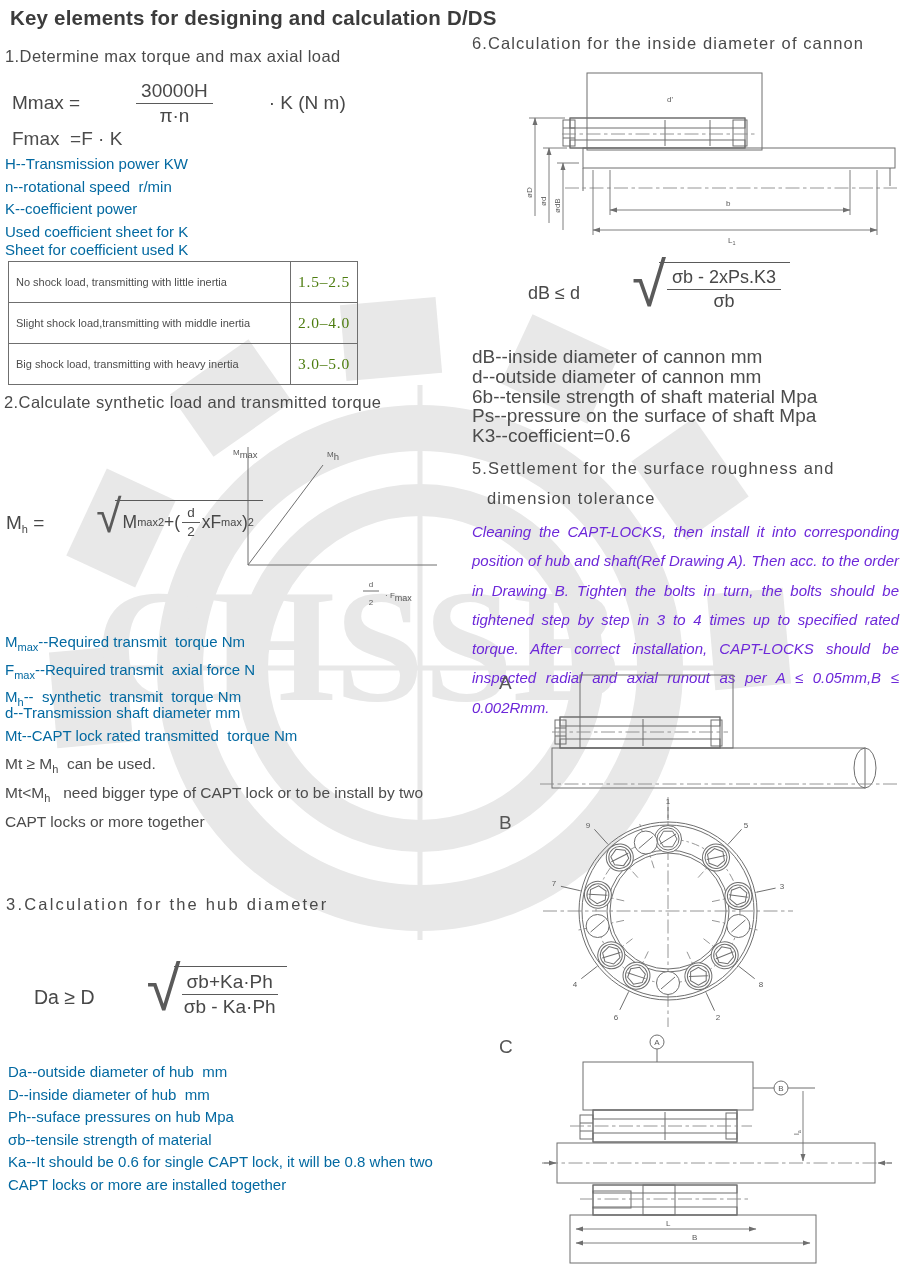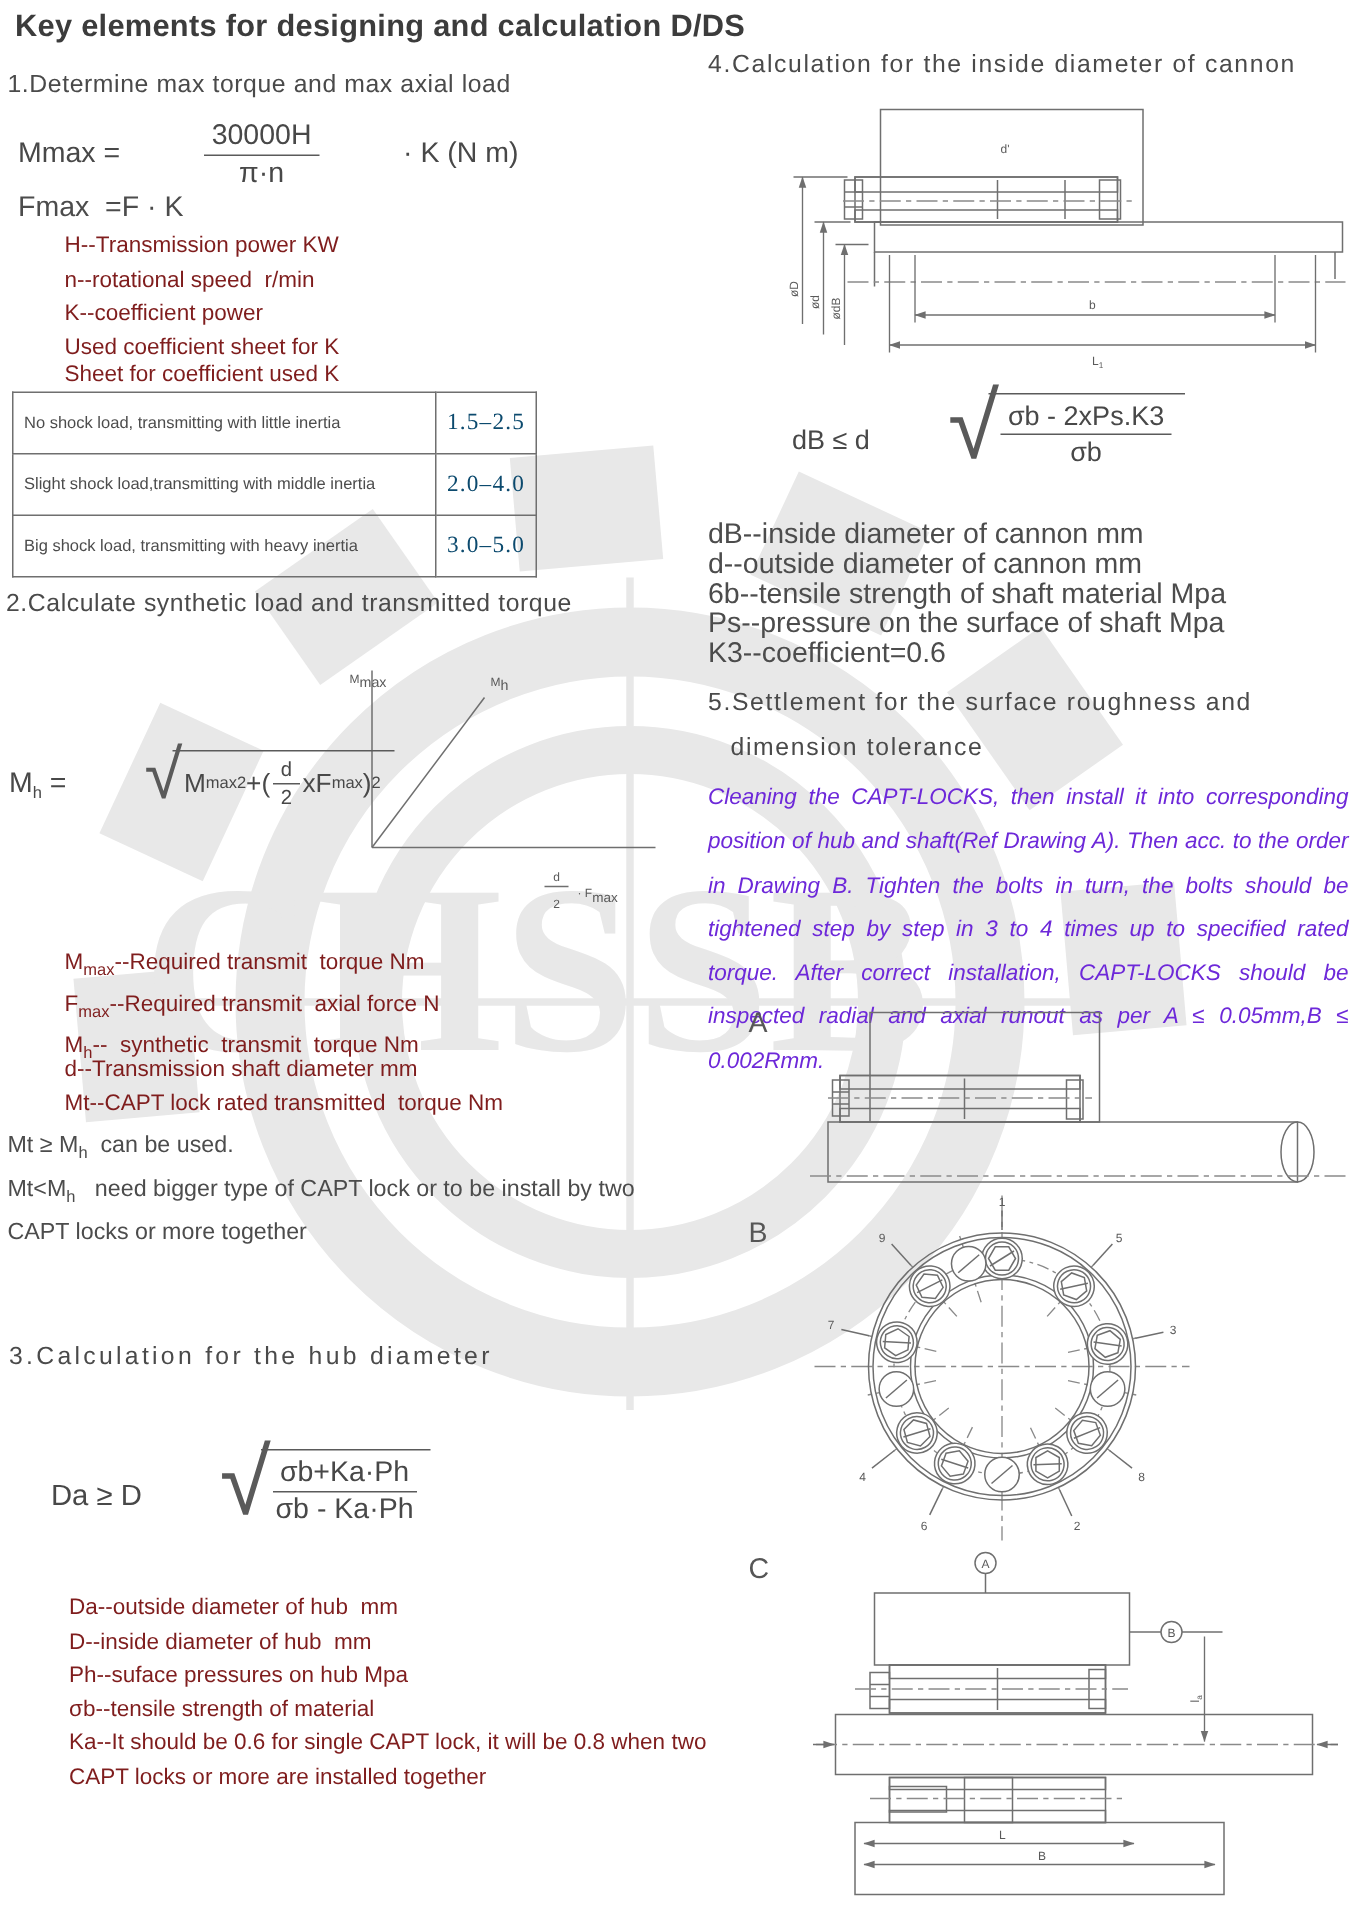--- a/index.html
+++ b/index.html
@@ -9,21 +9,21 @@
     overflow: hidden; font-family: "Liberation Sans", sans-serif; color: #4c4c4c;
   }
   .abs { position: absolute; }
   .wm { position: absolute; left:0; top:0; z-index:0; }
   .content { position:absolute; inset:0; z-index:1; }
 
   .title { font-size: 20.5px; font-weight: bold; color:#3c3c3c; letter-spacing:.2px; }
   .h { font-size: 16.5px; color:#4a4a4a; }
   .ls0 { letter-spacing:.4px; } .ls1 { letter-spacing:1.1px; } .ls2 { letter-spacing:2.2px; }
 
-  .txt { font-size: 15px; line-height: 22.5px; color:#7f1d1d;margin-left:38px; }
+  .txt { font-size: 15px; line-height: 22.5px; color:#0369a1; }
   .txt14 { font-size: 19px; line-height: 19.8px; color:#4c4c4c; }
   .leg div, .txt div { white-space: pre-wrap; }
 
   .formula { display:flex; align-items:center; color:#484848;gap:48px; }
   .f19 { font-size: 19px; } .f18 { font-size: 18px; }
   .gap8 > * { margin-right: 8px; }
   .frac { display:inline-flex; flex-direction:column; align-items:center; line-height:1.15; }
   .frac .num { border-bottom:1.5px solid #5a5a5a; padding:0 5px 1px; }
   .frac .den { padding-top:1px; }
   .fsm { font-size:13.5px; margin:0 2px; }
@@ -32,21 +32,21 @@
   .sg46 { font-size:46px; top:-7px; }
   .sg62 { font-size:62px; top:-8px; }
   .radicand { border-top:1.6px solid #5a5a5a; display:inline-flex; align-items:center; padding:4px 9px 0 8px; }
   .sb { font-size:11px; vertical-align:-4px; }
   .sp { font-size:11px; vertical-align:8px; }
 
   table.ktable { border-collapse: collapse; }
   .ktable td { border:1.2px solid #6f6f6f; height:41px; }
   .ktable td.desc { width:282px; padding-left:7px; font-size:11px; color:#4c4c4c; }
   .ktable td.kval { width:67px; text-align:center; font-family:"Liberation Serif", serif;
-                    font-size:15.5px; letter-spacing:.8px; color:#0c4a6e; }
+                    font-size:15.5px; letter-spacing:.8px; color:#4d7c0f; }
   .para { text-align: justify; font-size:15px; line-height:29.3px; color:#6d28d9;font-style:italic; }
   .dlabel { font-size:19px; color:#565656; }
 
   svg .ln { stroke:#6f6f6f; stroke-width:1; fill:none; }
   svg .cl { stroke:#8a8a8a; stroke-width:.9; fill:none; stroke-dasharray:14 3.5 3.5 3.5; }
   svg .cl2 { stroke:#8a8a8a; stroke-width:.9; fill:none; stroke-dasharray:8 3 2.5 3; }
   svg .dim { stroke:#6f6f6f; stroke-width:.9; fill:none; }
   svg text.svgt { font-size:8px; fill:#5a5a5a; font-family:"Liberation Sans",sans-serif; }
   svg text.halo { paint-order: stroke; stroke:#fff; stroke-width:3px; }
 </style>
@@ -217,21 +217,21 @@
 
     <div class="abs txt leg" style="left:8px; top:1061px;">
       <div>Da--outside diameter of hub  mm</div>
       <div>D--inside diameter of hub  mm</div>
       <div>Ph--suface pressures on hub Mpa</div>
       <div>σb--tensile strength of material</div>
       <div>Ka--It should be 0.6 for single CAPT lock, it will be 0.8 when two</div>
       <div>CAPT locks or more are installed together</div>
     </div>
 
-    <div class="abs h ls1" style="left:472px; top:34px;">4.Calculation for the inside diameter of cannon</div>
+    <div class="abs h ls1" style="left:472px; top:34px;">6.Calculation for the inside diameter of cannon</div>
 
     <svg class="abs" style="left:515px; top:58px;" width="385" height="250" viewBox="0 0 385 250">
       <rect x="72" y="15" width="175" height="77" fill="url(#hL)" class="ln"></rect>
       <g>
         <rect x="55" y="60" width="175" height="30" fill="#fff" class="ln"></rect>
         <rect x="55" y="60" width="175" height="10" fill="url(#hF)" class="ln"></rect>
         <rect x="55" y="82" width="175" height="8" fill="url(#hF)" class="ln"></rect>
         <line x1="150" y1="62" x2="150" y2="88" class="ln"></line>
         <line x1="195" y1="62" x2="195" y2="88" class="ln"></line>
         <rect x="218" y="62" width="14" height="26" fill="url(#hD)" class="ln"></rect>

